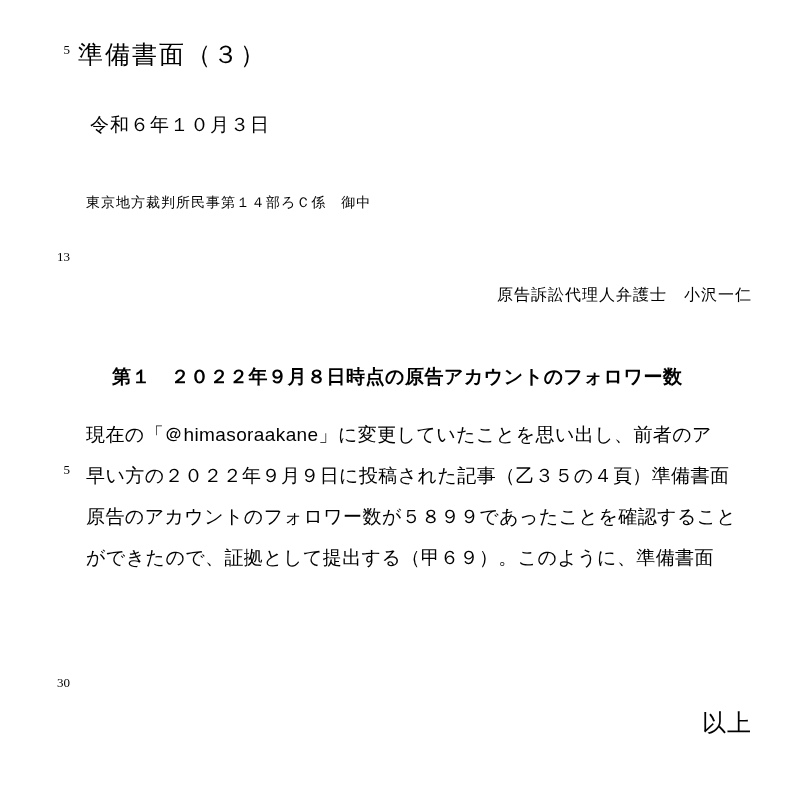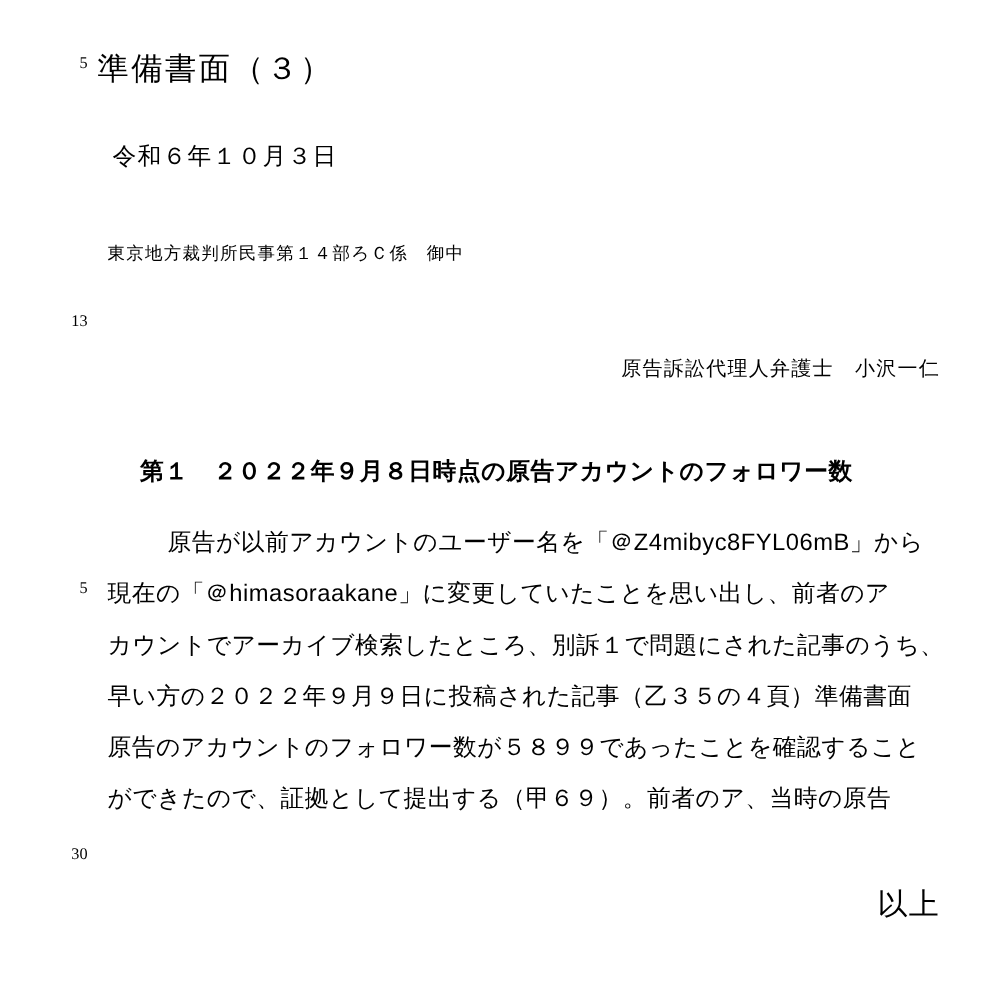--- a/index.html
+++ b/index.html
@@ -148,24 +148,22 @@
 
     <div class="date-line">令和６年１０月３日</div>
 
     <div class="court-line">東京地方裁判所民事第１４部ろＣ係　御中</div>
 
     <div class="attorney-line">原告訴訟代理人弁護士　小沢一仁</div>
 
     <div class="section-heading">第１　２０２２年９月８日時点の原告アカウントのフォロワー数</div>
 
     <div class="body-block">
-      <div class="body-line indent">原告が以前アカウントのユーザー名を「＠Z4mibyc8FYL06mB」から</div>
       <div class="body-line">現在の「＠himasoraakane」に変更していたことを思い出し、前者のア</div>
-      <div class="body-line">カウントでアーカイブ検索したところ、別訴１で問題にされた記事のうち、</div>
       <div class="body-line">早い方の２０２２年９月９日に投稿された記事（乙３５の４頁）準備書面</div>
       <div class="body-line">原告のアカウントのフォロワー数が５８９９であったことを確認すること</div>
-      <div class="body-line">ができたので、証拠として提出する（甲６９）。前者のア、当時の原告</div>
+      <div class="body-line">ができたので、証拠として提出する（甲６９）。このように、準備書面</div>
     </div>
 
     <div class="closing">以上</div>
 
   </div>
 </div>
 
 </body></html>

